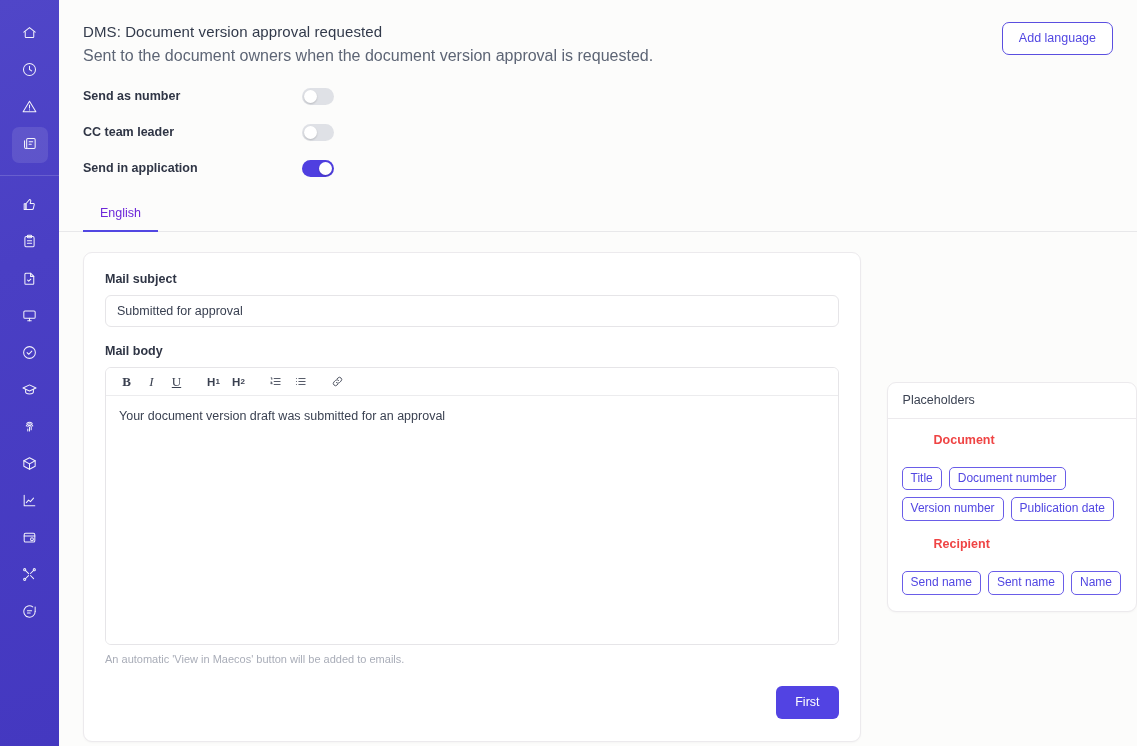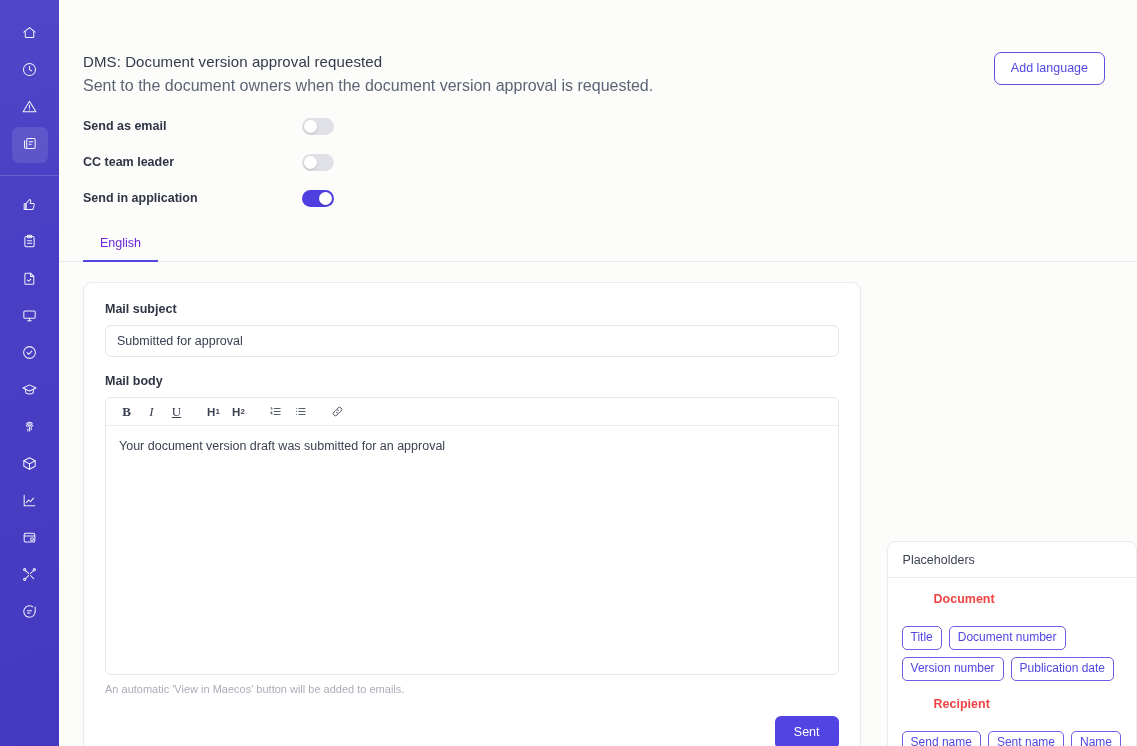--- a/index.html
+++ b/index.html
@@ -77,22 +77,21 @@
     height: 746px;
     overflow: hidden;
     position: relative;
     background: #fcfcfb;
   }
 
   .page-header {
     display: flex;
     align-items: flex-start;
     justify-content: space-between;
-    padding: 22px 32px 0 24px;
-    margin-top: 30px;
+    padding: 22px 24px 0 24px;
   }
 
   .page-title {
     font-size: 15px;
     font-weight: 400;
     color: #323a4b;
     letter-spacing: .1px;
     line-height: 20px;
   }
   .page-subtitle {
@@ -167,21 +166,21 @@
     border-bottom: 2px solid #5247e2;
     margin-bottom: -1px;
     cursor: pointer;
   }
 
   
   .content {
     display: flex;
     gap: 26px;
     padding: 20px 0 0 24px;
-    align-items: flex-end;
+    align-items: center;
   }
 
   .card {
     background: #ffffff;
     border: 1px solid #eceaed;
     border-radius: 9px;
     box-shadow: 0 1px 2px rgba(17,17,26,.03);
   }
 
   .editor-card {
@@ -503,21 +502,21 @@
       <div>
         <div class="page-title">DMS: Document version approval requested</div>
         <div class="page-subtitle">Sent to the document owners when the document version approval is requested.</div>
       </div>
       <button class="btn-outline">Add language</button>
     </div>
 
     <div class="toggles">
 
       <div class="toggle-row">
-        <div class="toggle-label">Send as email</div>
+        <div class="toggle-label">Send as number</div>
         <div class="switch">
           <div class="knob"></div>
         </div>
       </div>
 
       <div class="toggle-row">
         <div class="toggle-label">CC team leader</div>
         <div class="switch">
           <div class="knob"></div>
         </div>
@@ -579,21 +578,21 @@
                   <path d="M14 10a4 4 0 0 0-5.7 0L5.5 12.8a4 4 0 0 0 5.7 5.7L12.6 17"></path>
                 </svg>
             </div>
           </div>
           <div class="editor-body">Your document version draft was submitted for an approval</div>
         </div>
 
         <div class="editor-note">An automatic 'View in Maecos' button will be added to emails.</div>
 
         <div class="card-footer">
-          <button class="btn-primary">Sent</button>
+          <button class="btn-primary">First</button>
         </div>
       </div>
 
       <div class="card ph-card">
         <div class="ph-header">Placeholders</div>
         <div class="ph-body">
 
           <div class="ph-group-title">Document</div>
           <div class="chips">
             <span class="chip">Title</span>

